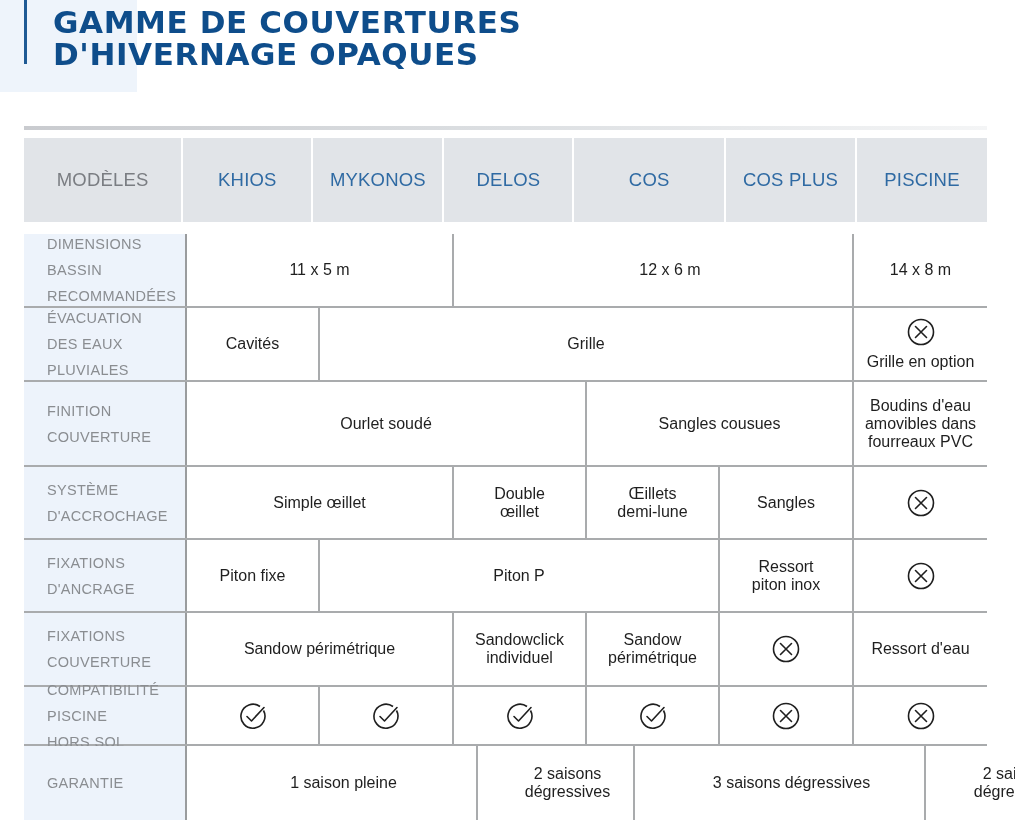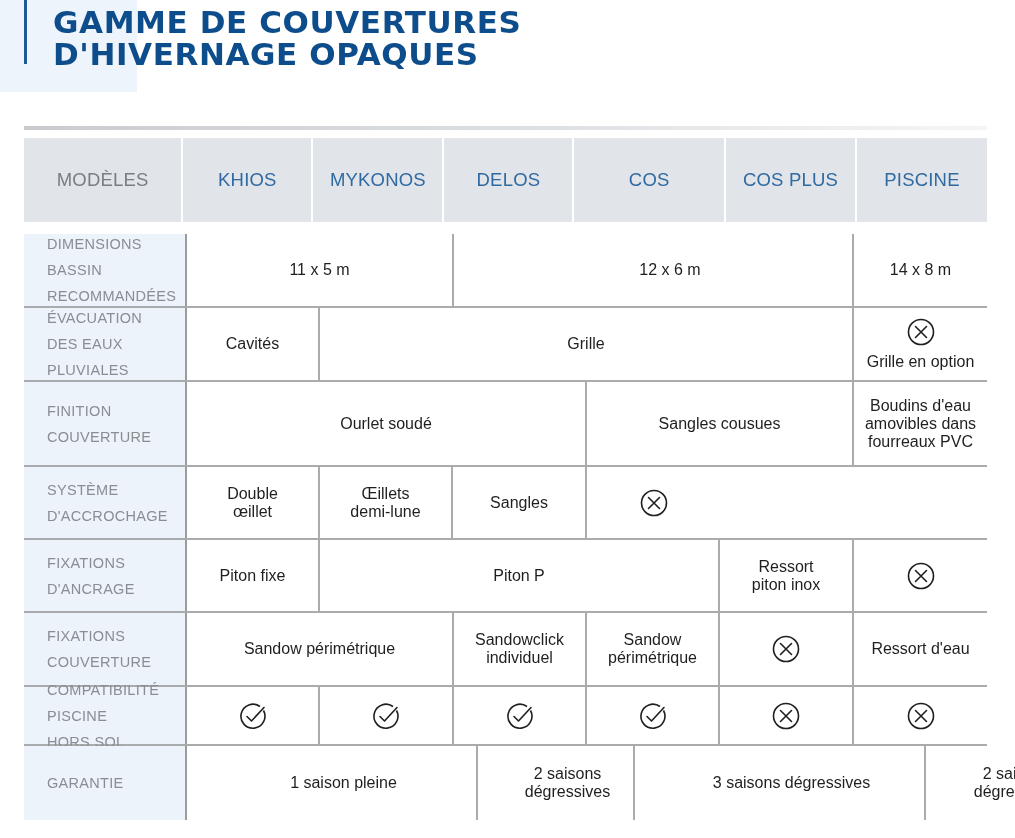--- a/index.html
+++ b/index.html
@@ -118,20 +118,21 @@
       <div class="cell" style="width: 267px; flex: 0 0 267px;"><span>Sangles cousues</span></div>
       <div class="cell" style="width: 133px; flex: 0 0 133px;"><span>Boudins d'eau
 amovibles dans
 fourreaux PVC</span></div>
     </div>
     <div class="row" style="height: 73px;">
       <div class="label">
         <span>SYSTÈME
 D'ACCROCHAGE</span>
       </div>
+      <div class="cell" style="width: 267px; flex: 0 0 267px;"><span>Simple œillet</span></div>
       <div class="cell" style="width: 133px; flex: 0 0 133px;"><span>Double
 œillet</span></div>
       <div class="cell" style="width: 133px; flex: 0 0 133px;"><span>Œillets
 demi-lune</span></div>
       <div class="cell" style="width: 134px; flex: 0 0 134px;"><span>Sangles</span></div>
       <div class="cell" style="width: 133px; flex: 0 0 133px;"><span class="icon-wrap"><svg viewBox="0 0 30 30">
             <circle cx="15" cy="15" r="12.5" fill="none" stroke="#1f1f1f" stroke-width="1.6"></circle>
             <path d="M9.5 9.5 L20.5 20.5 M20.5 9.5 L9.5 20.5" fill="none" stroke="#1f1f1f" stroke-width="1.6" stroke-linecap="round"></path>
           </svg></span></div>
     </div>

